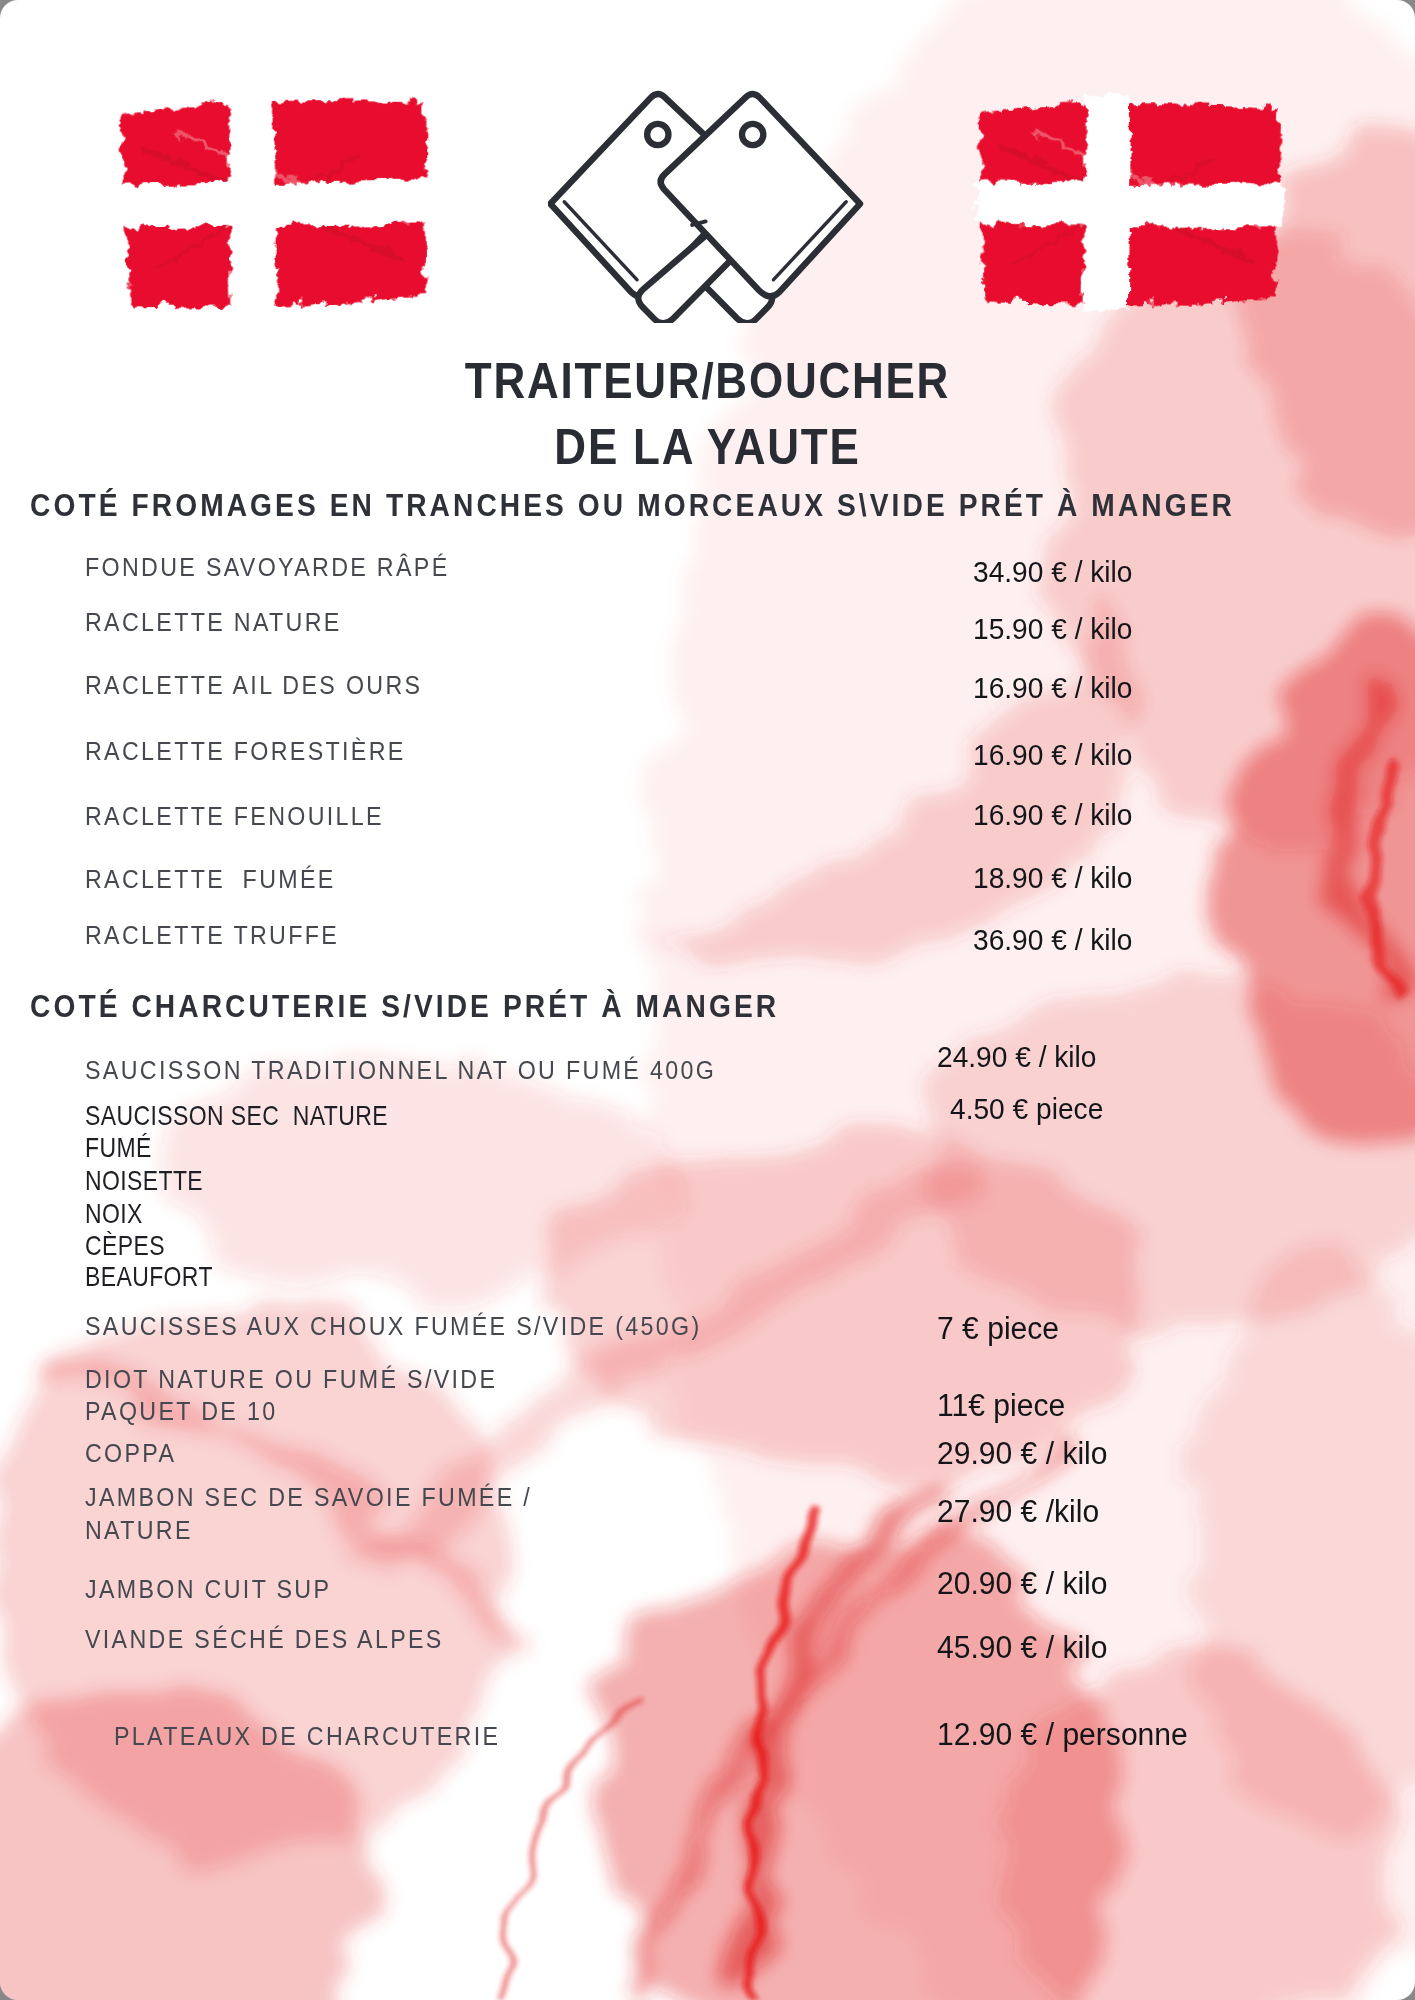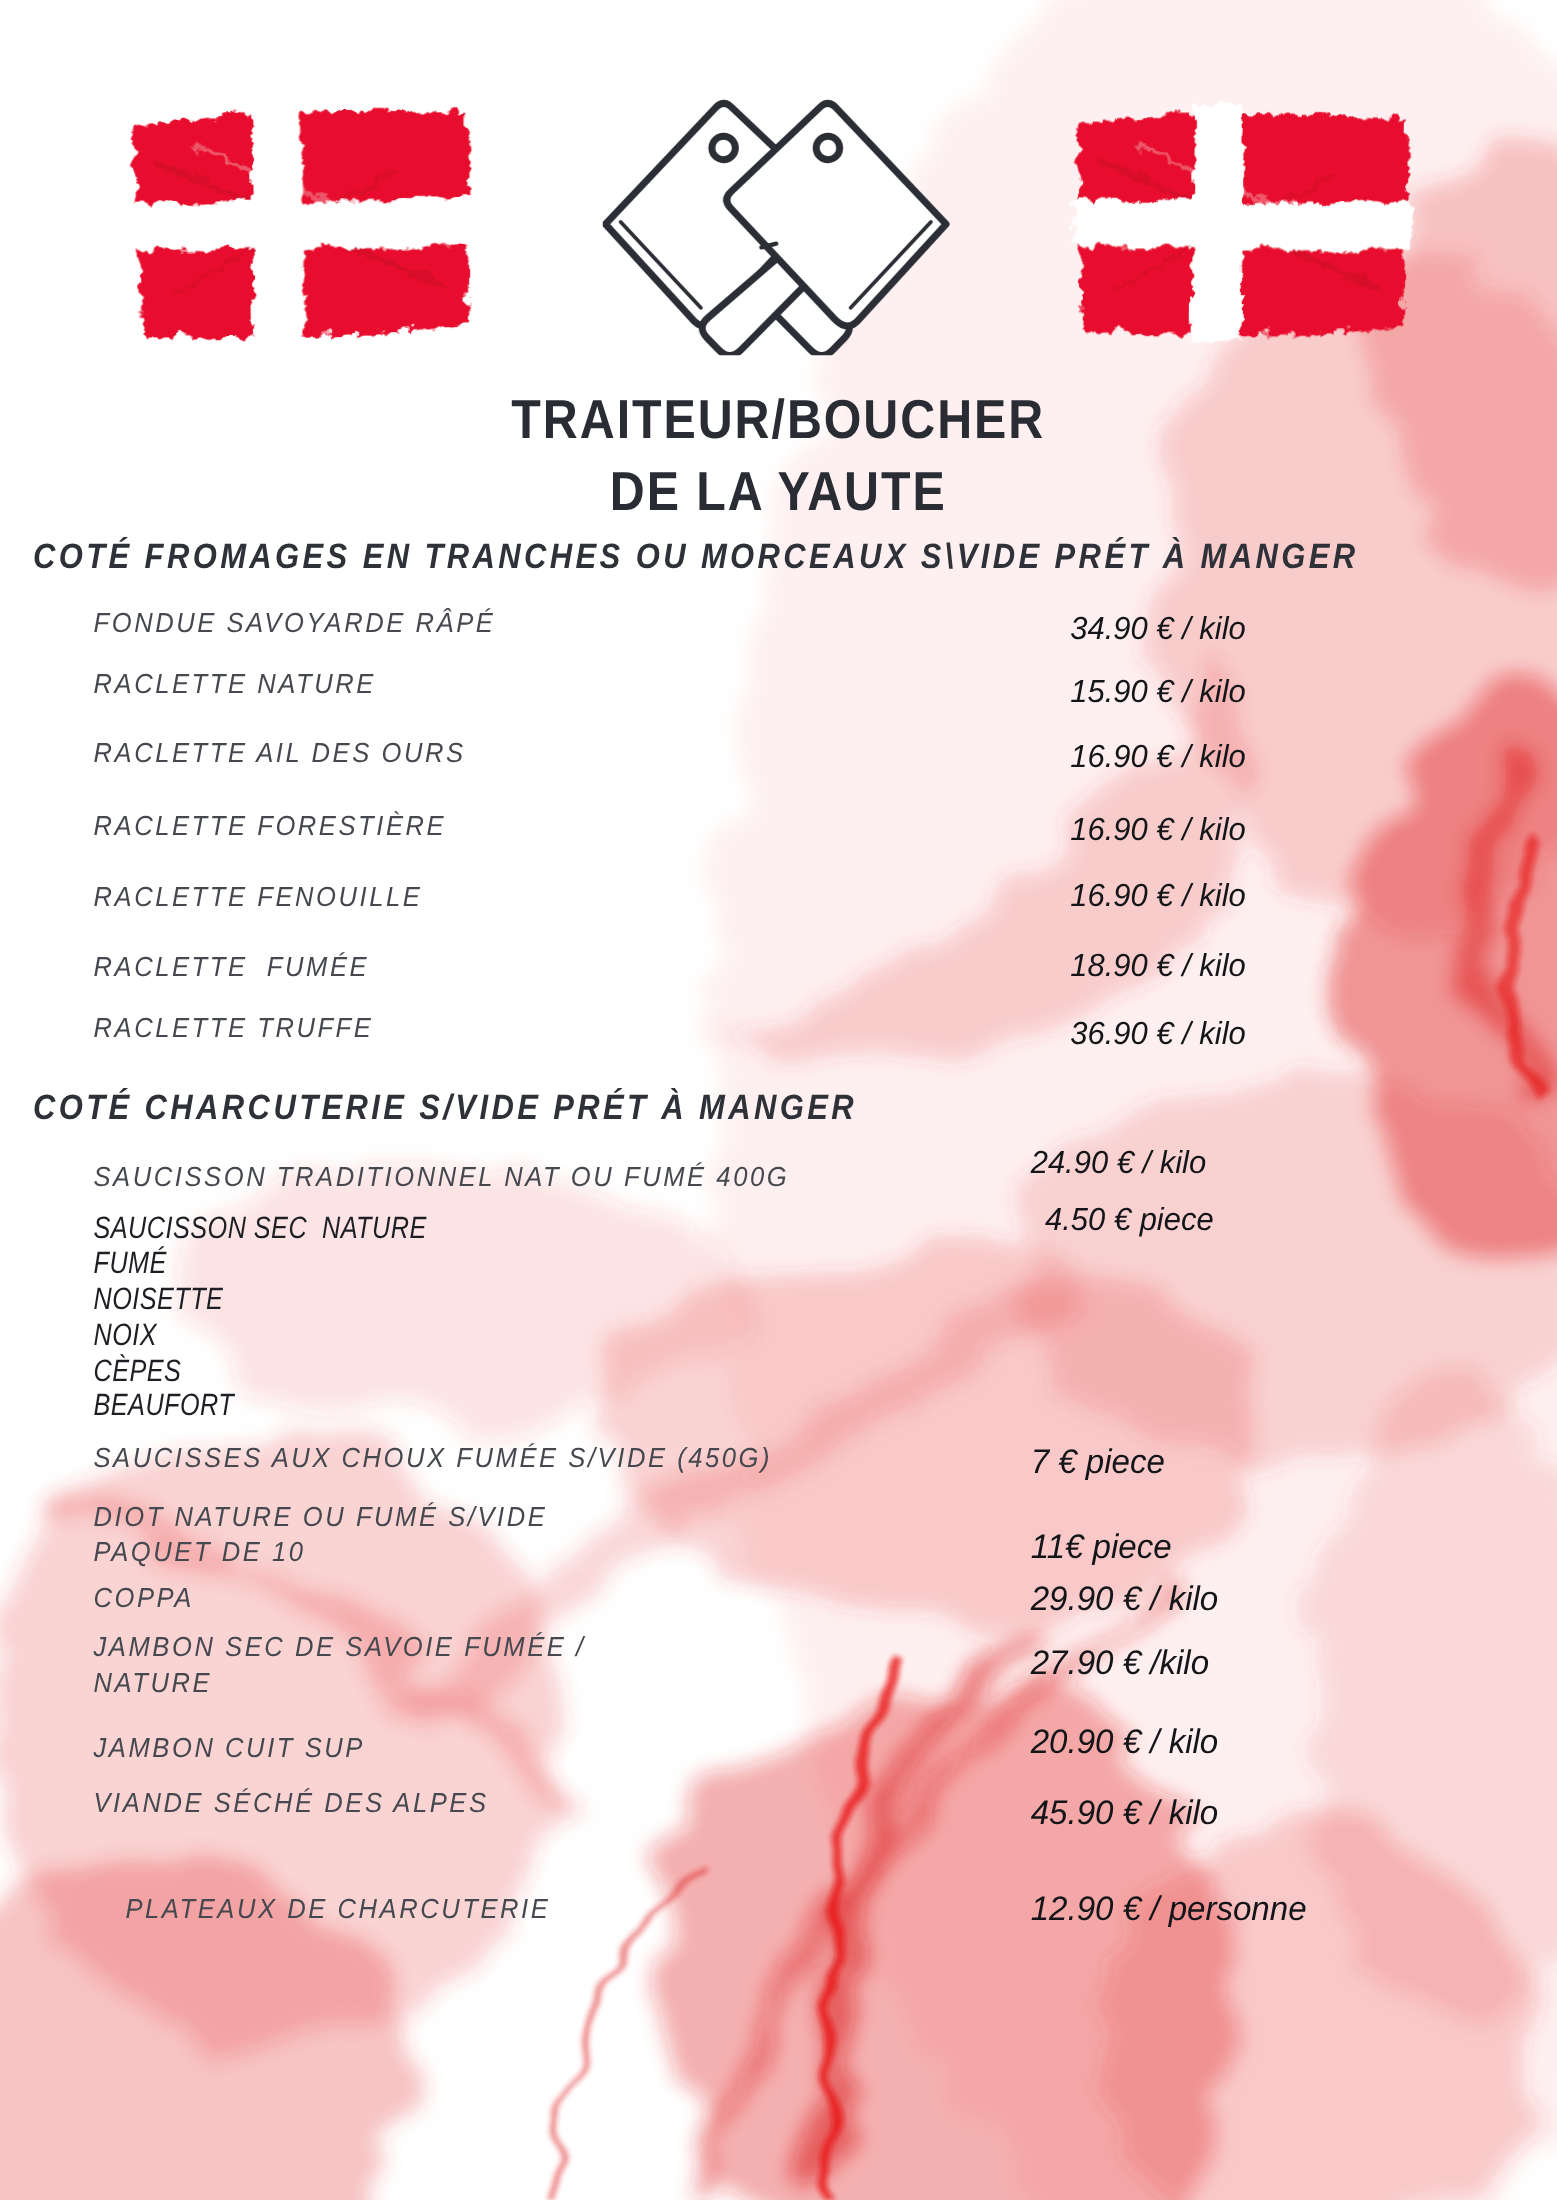--- a/index.html
+++ b/index.html
@@ -1,33 +1,34 @@
 <!DOCTYPE html>
 <html><head>
 <meta charset="utf-8">
 <style>
   html,body { margin:0; padding:0; background:#888; }
   .page {
     position:relative; width:1415px; height:2000px; margin:0 auto;
     background:#ffffff; overflow:hidden;
     font-family:"Liberation Sans", sans-serif;
+    border-radius:18px;
   }
   .smoke-svg { position:absolute; inset:0; pointer-events:none; }
   .flag { position:absolute; }
   .cleavers { position:absolute; left:548px; top:80px; }
 
   .title-line {
     position:absolute; left:0; width:100%; text-align:center;
     font-weight:800; font-size:50px; letter-spacing:2px; color:#2a2c34;
     transform:scaleX(0.88); white-space:pre;
   }
   #title-line-1 { top:352px; }
   #title-line-2 { top:418px; }
 
-  .menu-section { position:absolute; inset:0;font-style:italic; }
+  .menu-section { position:absolute; inset:0; }
   .section-heading {
     position:absolute; left:30px; font-weight:700; font-size:32px;
     letter-spacing:3.5px; color:#2f3138; white-space:pre;
     transform:scaleX(0.88); transform-origin:left center;
   }
   .item-label {
     position:absolute; font-size:25px; letter-spacing:2.5px; color:#45484e;
     white-space:pre; transform:scaleX(0.93); transform-origin:left center;
   }
   .item-label.variant {

